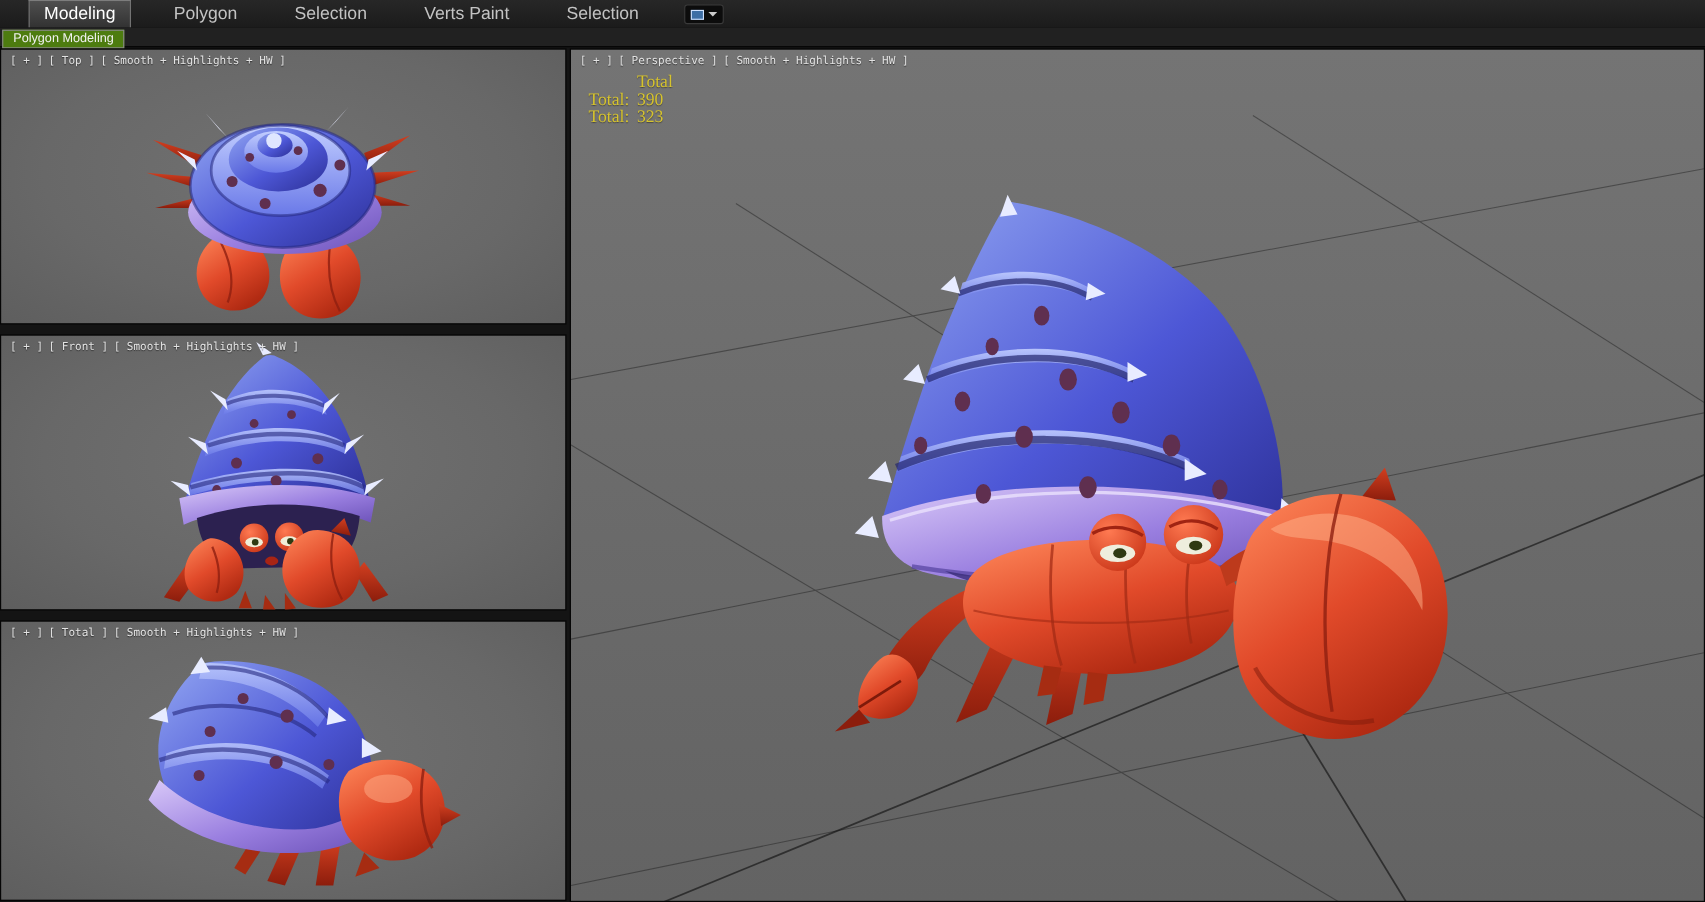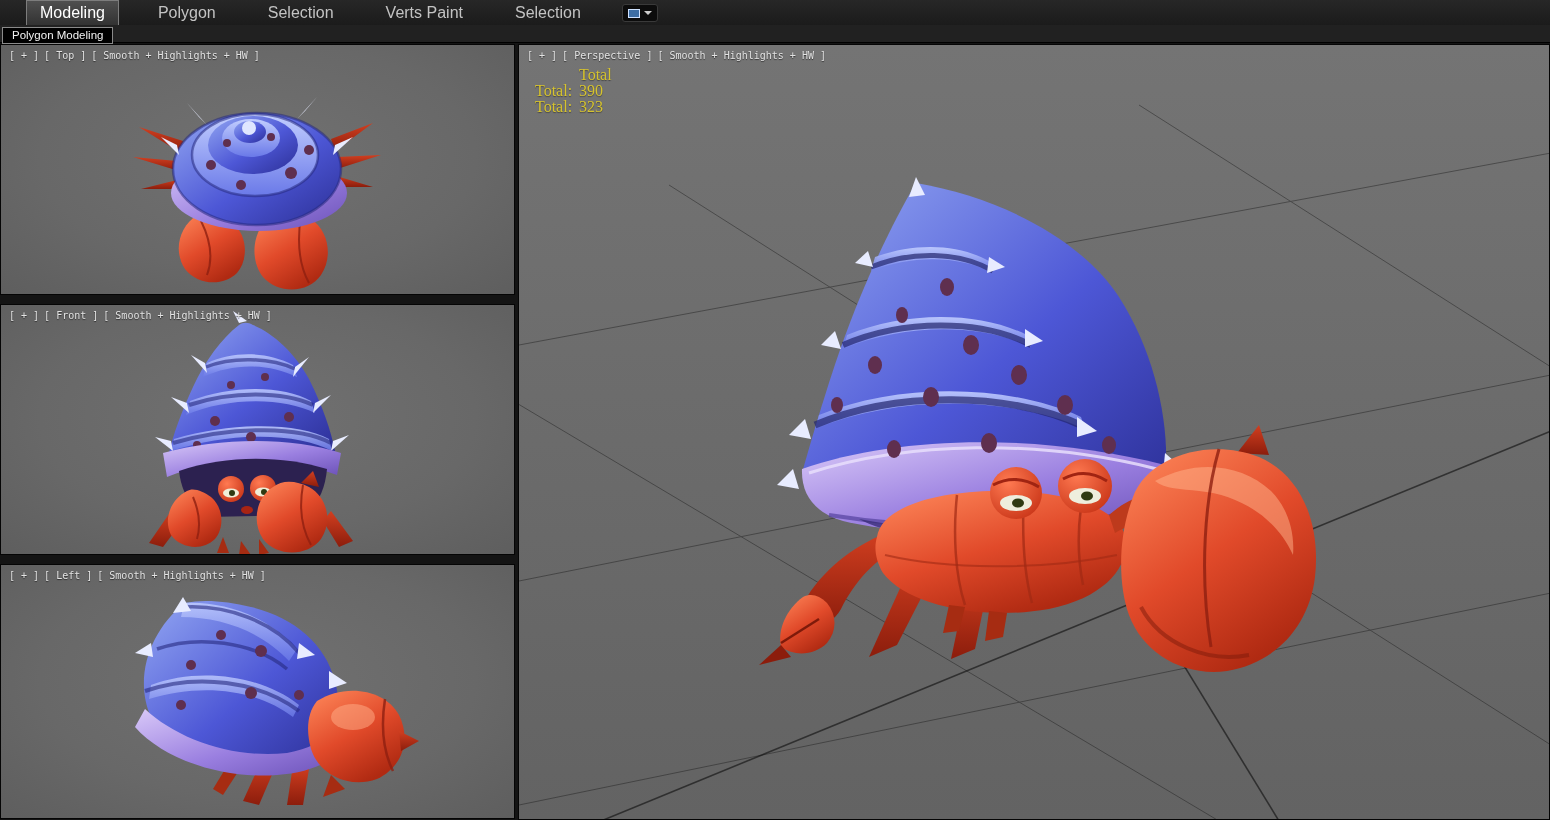--- a/index.html
+++ b/index.html
@@ -17,21 +17,21 @@
   .ribbon-icon-btn{margin-left:28px;margin-top:4px;height:16px;display:flex;align-items:center;gap:4px;
           background:#0c0c0c;border:1px solid #3a3a3a;border-radius:3px;padding:0 5px;}
   .ribbon-icon-btn .icn{width:10px;height:7px;border:1px solid #cfe2ff;background:#3d6ea5;display:inline-block;}
   .ribbon-icon-btn .caret{width:0;height:0;border-left:4px solid transparent;border-right:4px solid transparent;
           border-top:4px solid #cccccc;display:inline-block;}
 
   
   .panelbar{position:absolute;left:0;top:25px;width:100%;height:17px;background:#212121;
             border-bottom:1px solid #000;}
   .panel-label{display:inline-block;margin-left:2px;margin-top:0;padding:1px 9px 2px;
-               border:1px solid #8a8a8a;background:#000000;color:#f2f2f2;font-size:11.5px;}
+               border:1px solid #8a8a8a;background:#4d7c0f;color:#f2f2f2;font-size:11.5px;}
 
   
   .viewport{position:absolute;box-sizing:border-box;border:1px solid #050505;overflow:hidden;
             background:radial-gradient(ellipse at 50% 45%, #717171 0%, #686868 60%, #5e5e5e 100%);}
   #vp-top   {left:0;   top:44px;  width:515px;  height:251px;}
   #vp-front {left:0;   top:304px; width:515px;  height:251px;}
   #vp-left  {left:0;   top:564px; width:515px;  height:255px;}
   #vp-persp {left:518px;top:44px; width:1032px; height:776px;
              background:linear-gradient(180deg,#747474 0%,#6c6c6c 45%,#636363 100%);}
   .vp-label{position:absolute;top:5px;left:8px;display:flex;gap:5px;z-index:5;
@@ -204,21 +204,21 @@
         <path d="M222,232 L216,248 L228,248 Z" fill="#a62c12"></path>
         <path d="M240,236 L238,250 L250,250 Z" fill="#a62c12"></path>
         <path d="M258,234 L258,250 L268,248 Z" fill="#a62c12"></path>
       </g>
     </svg>
   </div>
 
   <div class="viewport" id="vp-left">
     <div class="vp-label">
       <span>[ + ]</span>
-      <span>[ Left ]</span>
+      <span>[ Total ]</span>
       <span>[ Smooth + Highlights + HW ]</span>
     </div>
     <svg class="vp-svg" width="515" height="255" viewBox="0 0 515 255">
       <g>
 
         <path d="M234,188 L212,224 L222,230 L244,196 Z" fill="#a62c12"></path>
         <path d="M262,192 L242,236 L258,240 L276,198 Z" fill="url(#gradRedDark)"></path>
         <path d="M292,200 L286,240 L302,240 L308,204 Z" fill="url(#gradRedDark)"></path>
 
         <path d="M300,150 C318,142 336,142 348,150 L340,170 C328,162 314,162 304,166 Z" fill="#c03018"></path>

